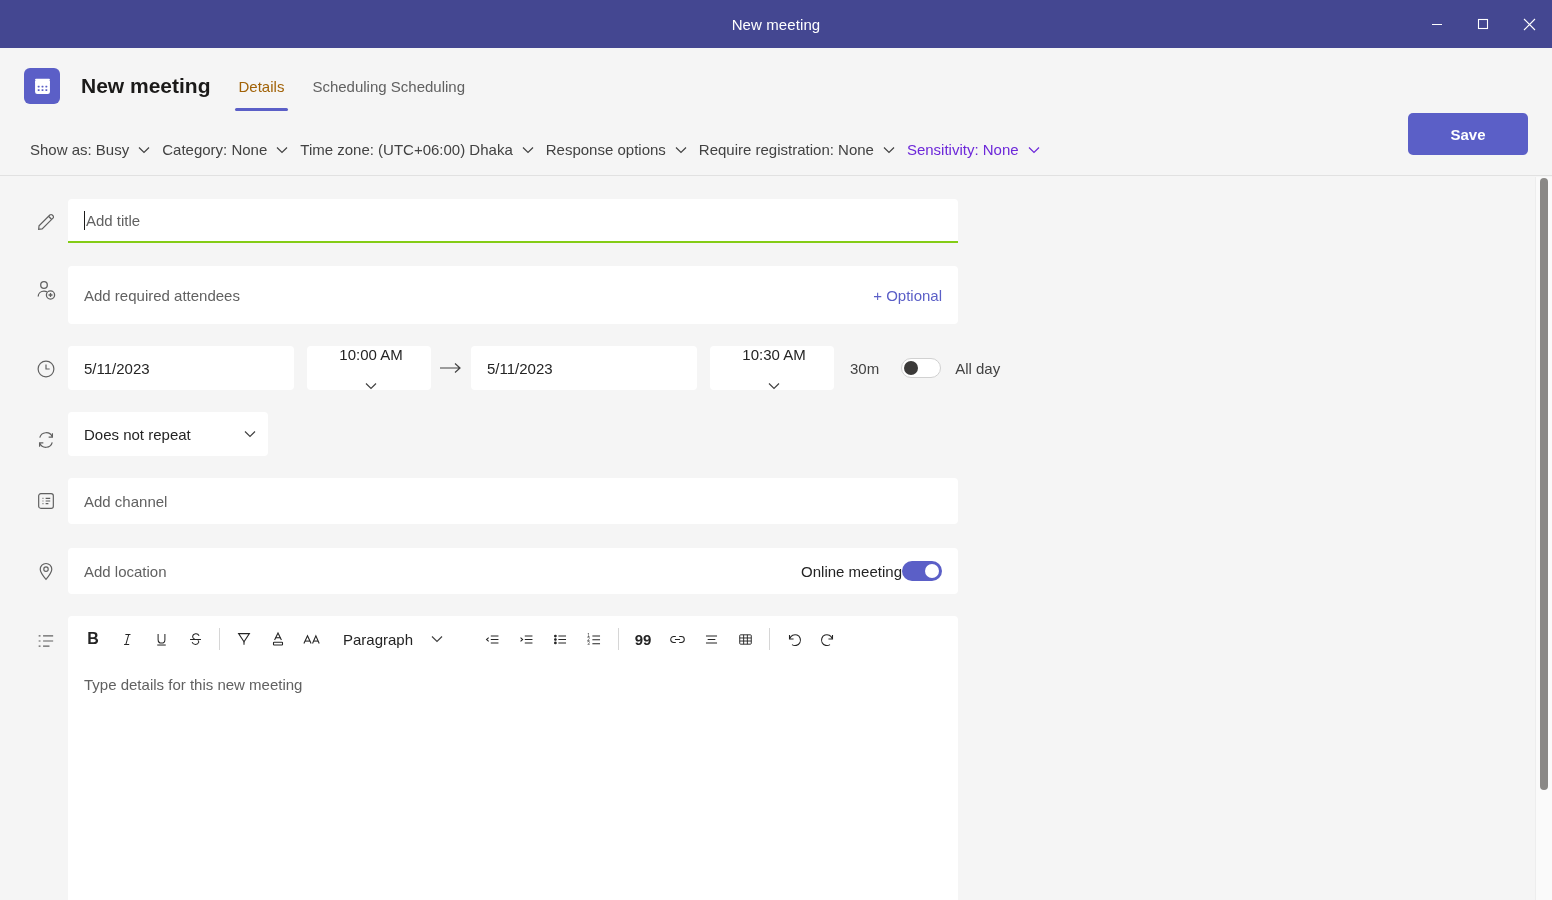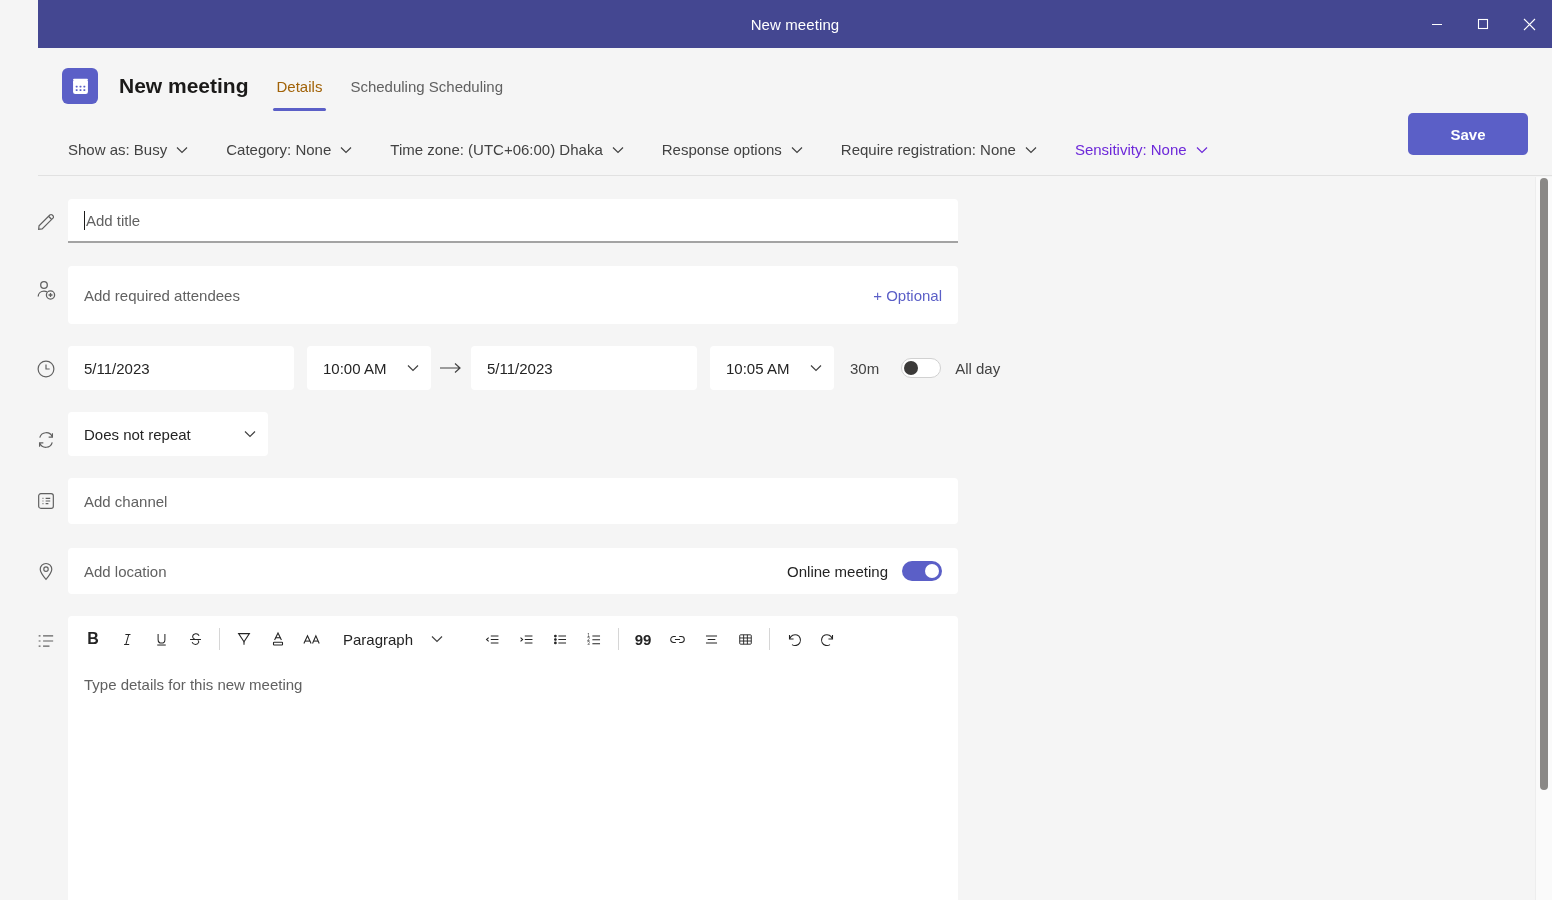--- a/index.html
+++ b/index.html
@@ -2,21 +2,21 @@
 <html><head>
 <meta charset="utf-8">
 <style>
   * { box-sizing: border-box; margin: 0; padding: 0; }
   html, body {
     width: 1552px; height: 900px;
     font-family: "Liberation Sans", sans-serif;
     background: #f0f0f0;
     overflow: hidden;
   }
-  .app { position: relative; width: 1552px; height: 900px; background: #f5f5f5; padding-left: 38px; }
+  .app { position: relative; width: 1552px; height: 900px; background: #f5f5f5; }
 
   
   .titlebar {
     height: 48px; background: #444791;
     display: flex; align-items: center; justify-content: center;
     position: relative;
   }
   .titlebar-title { color: #ffffff; font-size: 15px; letter-spacing: .1px; }
   .win-controls { position: absolute; right: 0; top: 0; height: 48px; display: flex; }
   .win-btn {
@@ -62,21 +62,21 @@
   
   .optionsbar {
     height: 52px; background: #f5f5f5; display: flex; align-items: center;
     padding: 0 24px; border-bottom: 1px solid #e1e1e1;
   }
   .opt {
     display: flex; align-items: center; gap: 9px;
     font-size: 15px; color: #424242; cursor: pointer;
     padding: 4px 6px; border-radius: 4px; white-space: nowrap;
   }
-  .opt + .opt { margin-left: 26px; }
+  .opt + .opt { }
   .opt.disabled { color: #6d28d9; cursor: default; }
   .chev { display: block; }
 
   
   .content {
     position: absolute; top: 177px; left: 0; right: 0; bottom: 0;
     background: #f5f5f5; overflow: hidden;
   }
   .row { display: flex; align-items: flex-start; padding: 0 24px; }
   .rail {
@@ -85,21 +85,21 @@
   }
   .fields { flex: 1 1 auto; max-width: 890px; }
 
   .field-box {
     background: #ffffff; border: none; border-radius: 4px;
     height: 46px; display: flex; align-items: center; padding: 0 16px;
     position: relative;
   }
   .field-placeholder { font-size: 15px; color: #616161; }
   .title-field {
-    height: 44px; border-bottom: 2px solid #a3a3a3; border-radius: 4px 4px 0 0;
+    height: 44px; border-bottom: 2px solid #84cc16; border-radius: 4px 4px 0 0;
   }
   .caret {
     display: inline-block; width: 1px; height: 19px; background: #1b1a19;
     margin-right: 1px; vertical-align: middle;
   }
   .optional-link {
     margin-left: auto; color: #5b5fc7; font-size: 15px; cursor: pointer;
   }
 
   
@@ -107,20 +107,21 @@
   .date-input {
     background: #fff; border: none; border-radius: 4px; height: 44px;
     width: 226px; display: flex; align-items: center; padding: 0 16px;
     font-size: 15px; color: #242424; cursor: pointer;
   }
   .time-input {
     background: #fff; border: none; border-radius: 4px; height: 44px;
     min-width: 124px; display: flex; align-items: center; gap: 12px;
     padding: 0 12px 0 16px; font-size: 15px; color: #242424; cursor: pointer;
     justify-content: space-between;
+    flex-direction: column;
   }
   .arrow-sep { width: 40px; display: flex; justify-content: center; color: #424242; }
   .dur { font-size: 15px; color: #424242; margin-left: 16px; }
 
   .toggle {
     width: 40px; height: 20px; border-radius: 10px; position: relative;
     flex: 0 0 auto; cursor: pointer;
   }
   .toggle.off { background: #ffffff; border: 1px solid #d1d1d1; }
   .toggle.off .knob {
@@ -133,21 +134,21 @@
     border-radius: 50%; background: #ffffff;
   }
   .allday-label { font-size: 15px; color: #424242; margin-left: 14px; }
 
   .repeat-select {
     background: #fff; border: none; border-radius: 4px; height: 44px;
     width: 200px; display: flex; align-items: center; justify-content: space-between;
     padding: 0 12px 0 16px; font-size: 15px; color: #242424; cursor: pointer;
   }
 
-  .online-wrap { margin-left: auto; display: flex; align-items: center; gap: 14px; }
+  .online-wrap { margin-left: auto; display: flex; align-items: center; }
   .online-label { font-size: 15px; color: #242424; }
 
   
   .editor-wrap { background: #fff; border-radius: 4px; }
   .editor-toolbar {
     display: flex; align-items: center; height: 46px; padding: 0 8px; gap: 0;
   }
   .tb-btn {
     width: 34px; height: 34px; display: flex; align-items: center; justify-content: center;
     border-radius: 4px; cursor: pointer; color: #242424; flex: 0 0 auto;
@@ -321,21 +322,21 @@
               </svg>
           </div>
           <div class="arrow-sep">
             <svg width="22" height="12" viewBox="0 0 22 12">
               <path d="M0 6 H20 M15 1.5 L20 6 L15 10.5" stroke="#424242" stroke-width="1.2" fill="none"></path>
             </svg>
           </div>
           <div class="date-input">5/11/2023</div>
           <div style="width:13px"></div>
           <div class="time-input">
-            <span>10:05 AM</span>
+            <span>10:30 AM</span>
             <svg width="12" height="8" viewBox="0 0 12 8">
                 <path d="M1 1.5 L6 6.5 L11 1.5" stroke="#424242" stroke-width="1.2" fill="none"></path>
               </svg>
           </div>
           <div class="dur">30m</div>
           <div style="width:22px"></div>
           <div class="toggle off">
             <span class="knob"></span>
           </div>
           <div class="allday-label">All day</div>

